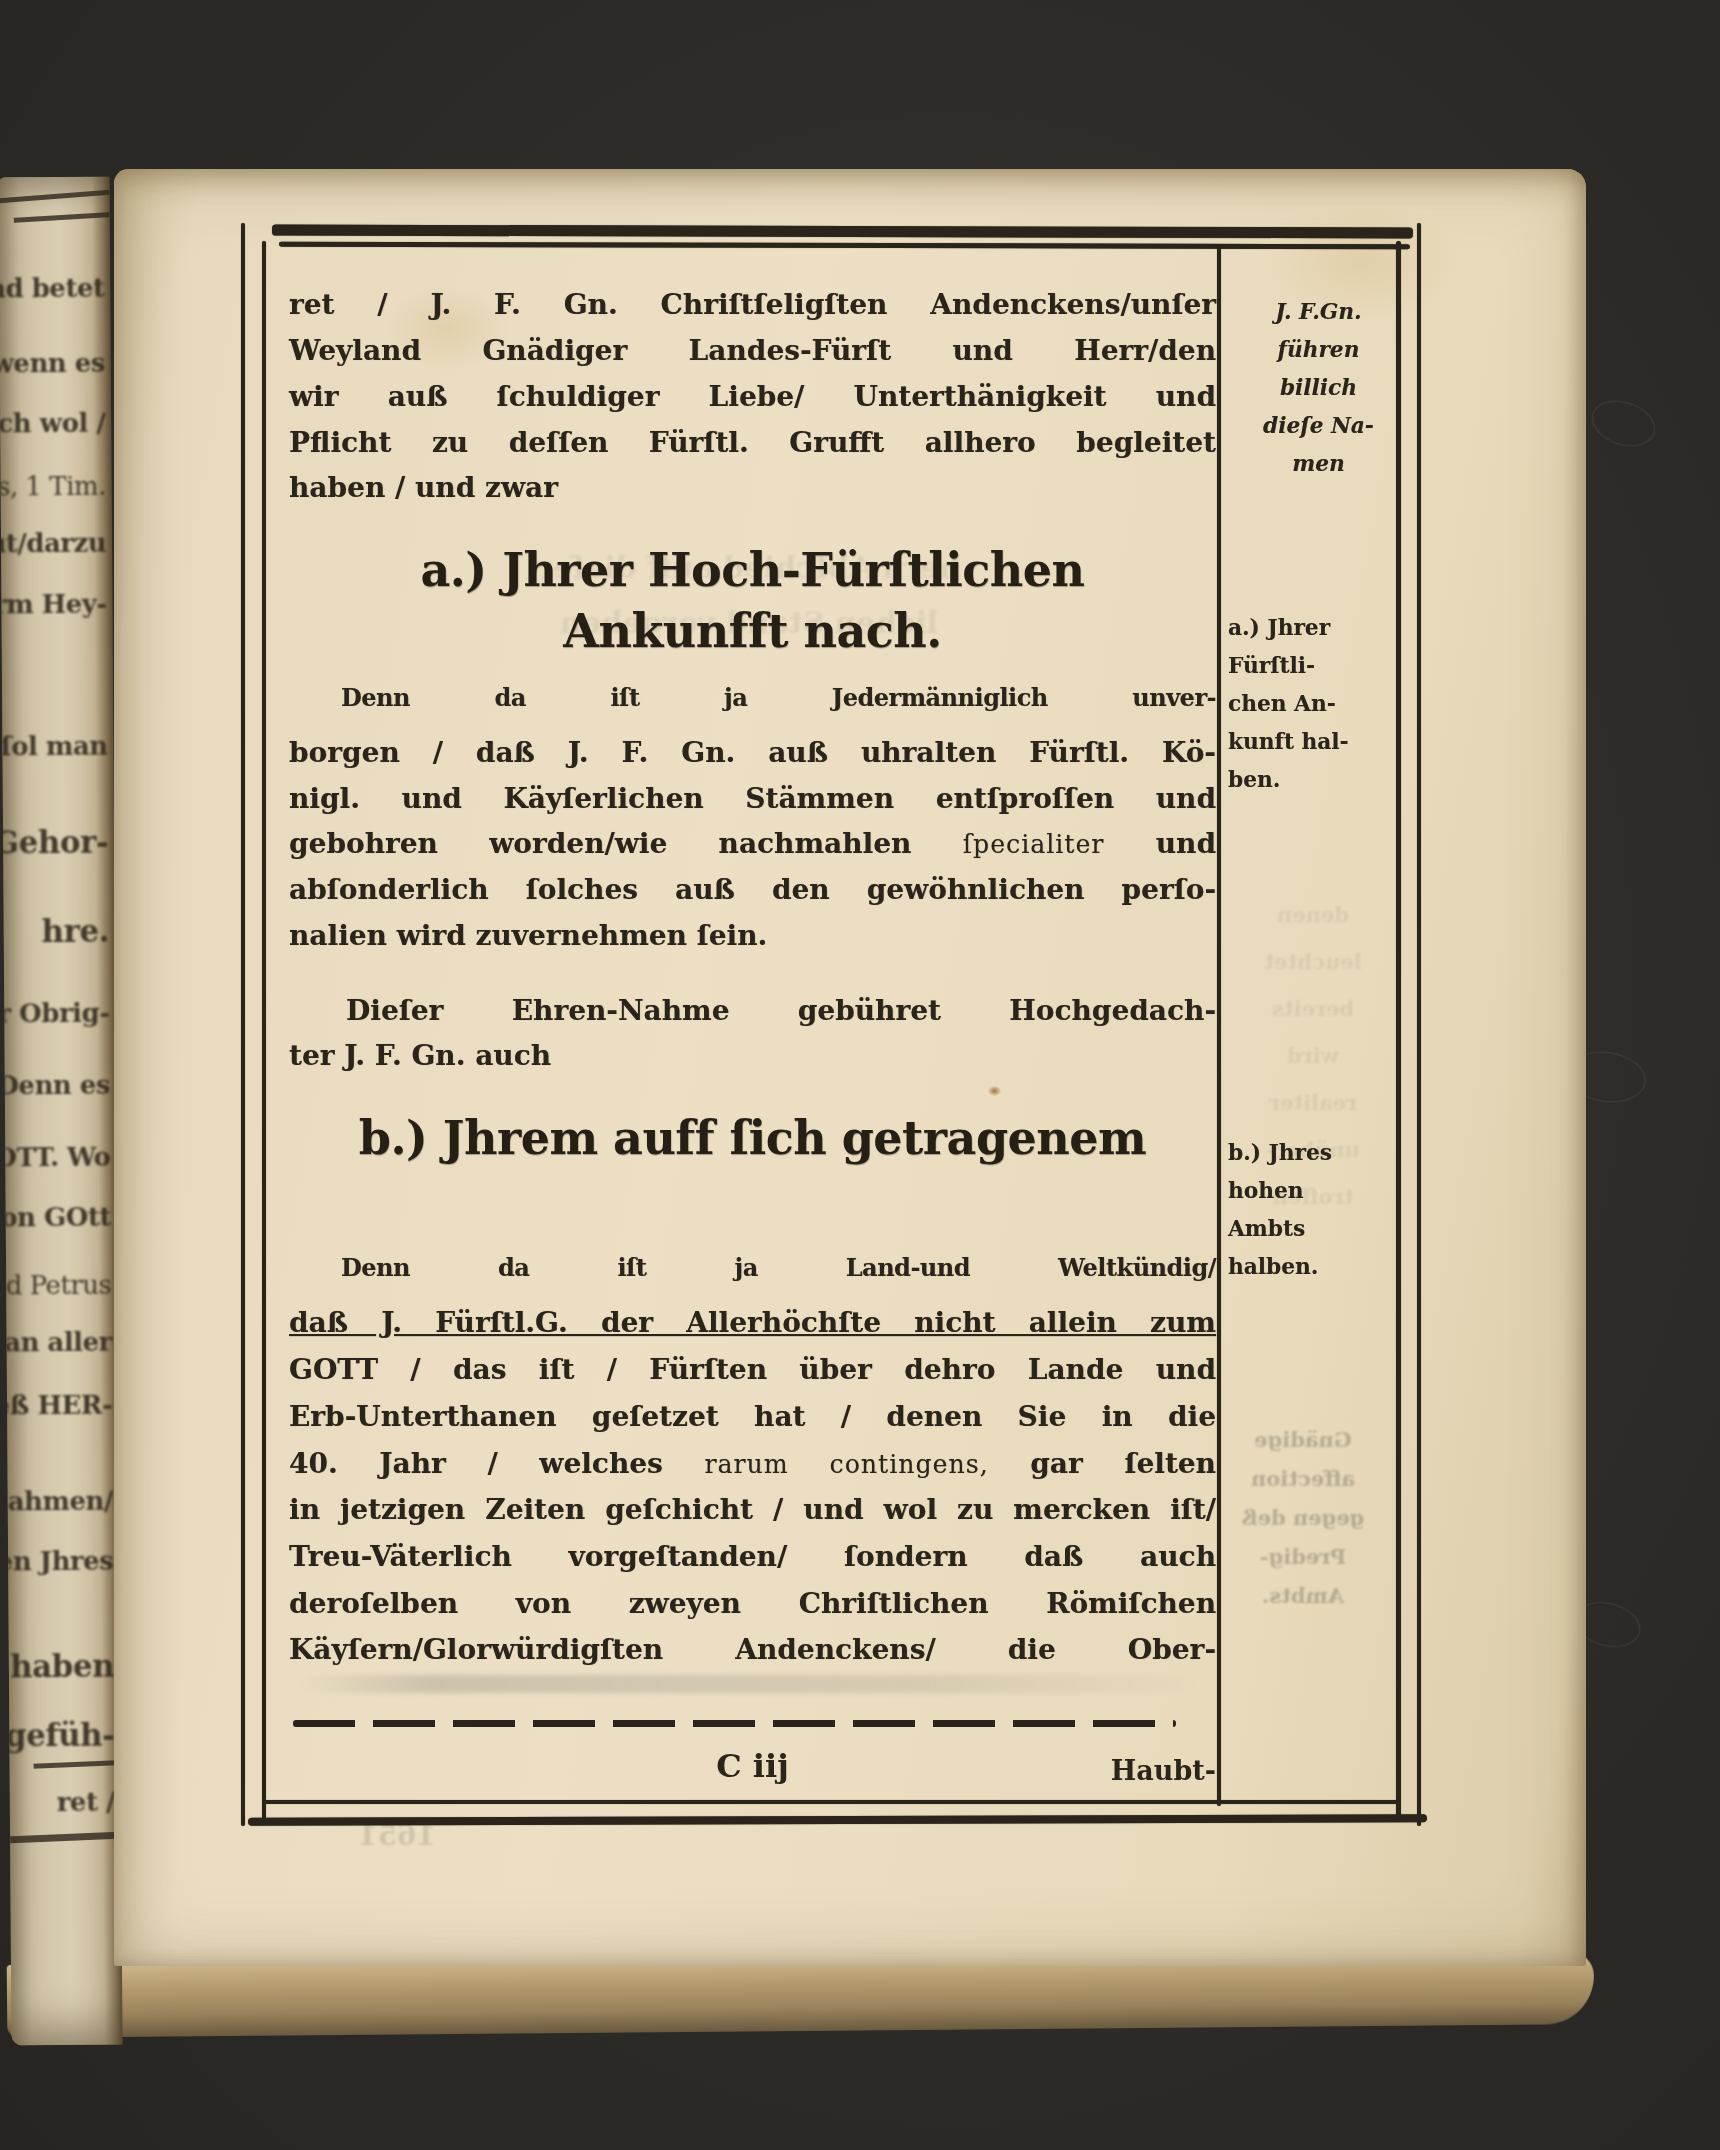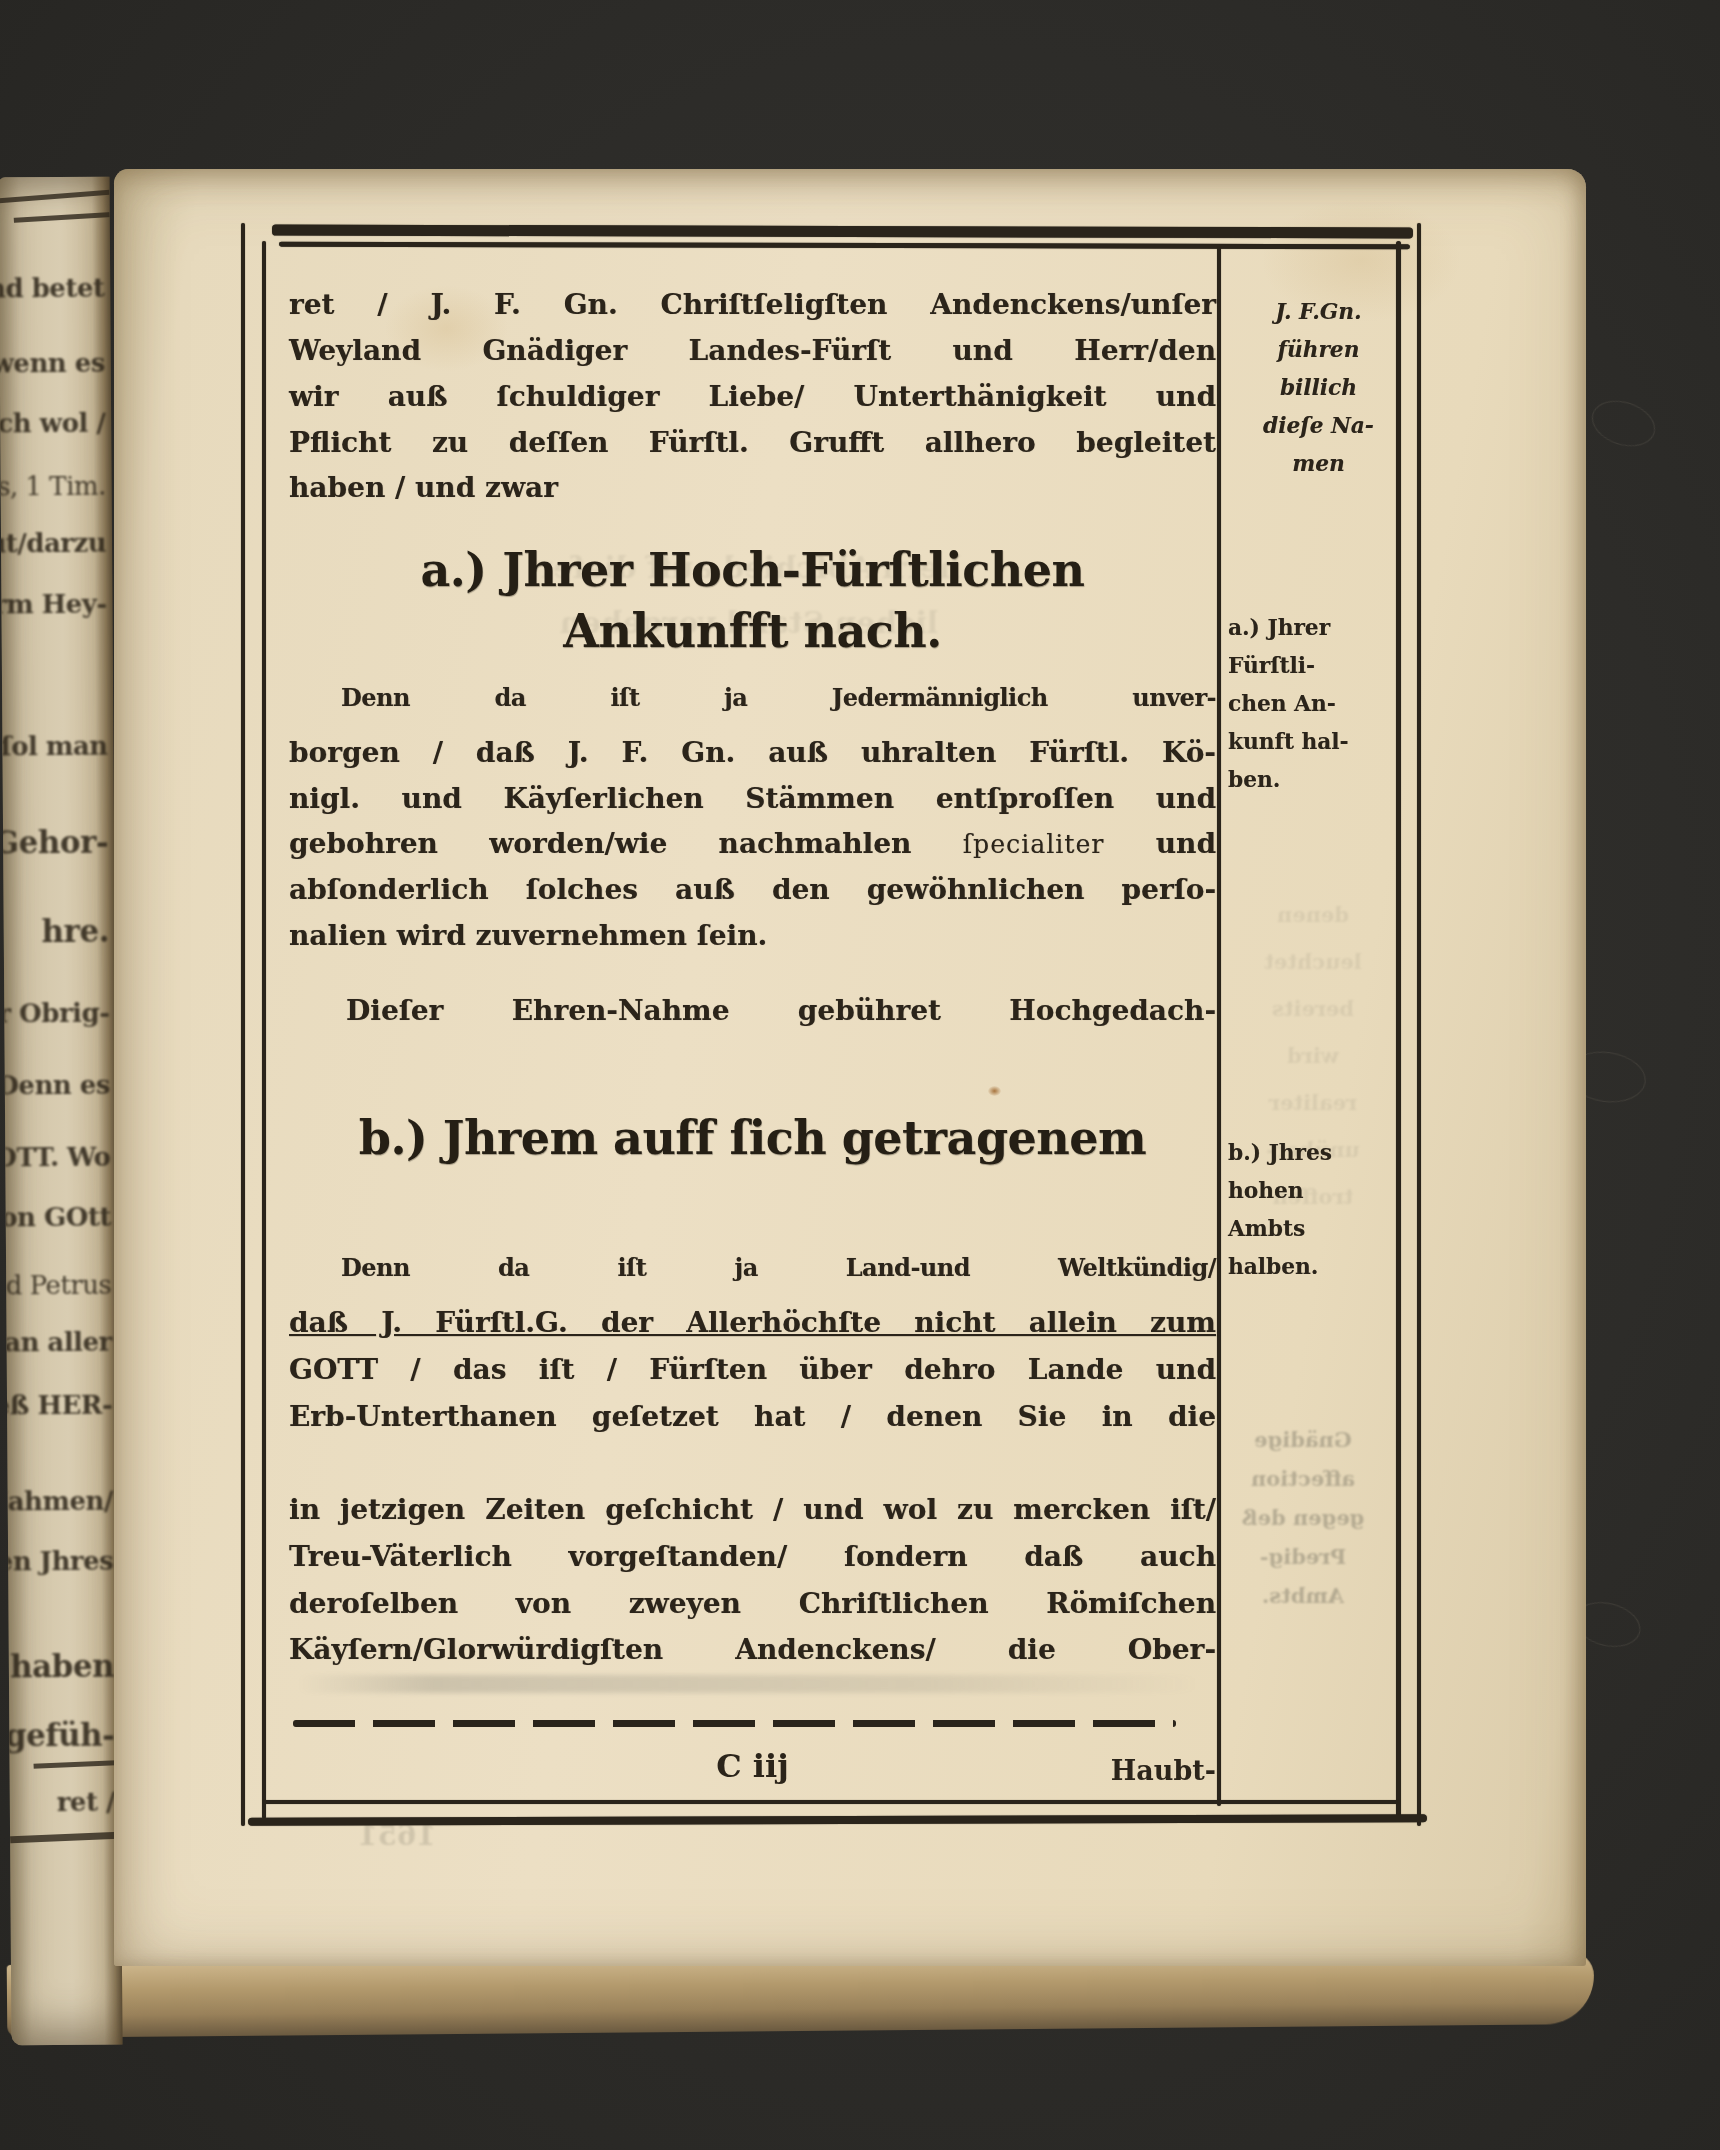--- a/index.html
+++ b/index.html
@@ -136,27 +136,29 @@
     <div class="hd" style="top:435px;">Ankunfft nach.</div>
 
     <div class="bl op" style="top:514px;">Denn da iſt ja Jedermänniglich unver-</div>
     <div class="bl" style="top:567px;">borgen / daß J. F. Gn. auß uhralten Fürſtl. Kö-</div>
     <div class="bl" style="top:613px;">nigl. und Käyſerlichen Stämmen entſproſſen und</div>
     <div class="bl" style="top:658px;"><span>gebohren worden/wie nachmahlen </span><span class="antiqua">ſpecialiter</span><span> und</span></div>
     <div class="bl" style="top:704px;">abſonderlich ſolches auß den gewöhnlichen perſo-</div>
     <div class="bl short" style="top:750px;">nalien wird zuvernehmen ſein.</div>
 
     <div class="bl ind" style="top:825px;">Dieſer Ehren-Nahme gebühret Hochgedach-</div>
+    <div class="bl short" style="top:870px;">ter J. F. Gn. auch</div>
 
     <div class="hd" style="top:942px;">b.) Jhrem auff ſich getragenem</div>
 
     <div class="bl op" style="top:1084px;">Denn da iſt ja Land-und Weltkündig/</div>
     <div class="bl" style="top:1137px;text-decoration:underline;">daß J. Fürſtl.G. der Allerhöchſte nicht allein zum</div>
     <div class="bl" style="top:1231px;">Erb-Unterthanen geſetzet hat / denen Sie in die</div>
     <div class="bl" style="top:1184px;">GOTT / das iſt / Fürſten über dehro Lande und</div>
+    <div class="bl" style="top:1278px;"><span>40. Jahr / welches </span><span class="antiqua">rarum contingens,</span><span> gar ſelten</span></div>
     <div class="bl" style="top:1324px;">in jetzigen Zeiten geſchicht / und wol zu mercken iſt/</div>
     <div class="bl" style="top:1371px;">Treu-Väterlich vorgeſtanden/ ſondern daß auch</div>
     <div class="bl" style="top:1418px;">deroſelben von zweyen Chriſtlichen Römiſchen</div>
     <div class="bl" style="top:1464px;">Käyſern/Glorwürdigſten Andenckens/ die Ober-</div>
 
     <div class="dash-rule"></div>
 
     <div class="sig">C iij</div>
     <div class="catch">Haubt-</div>
 

